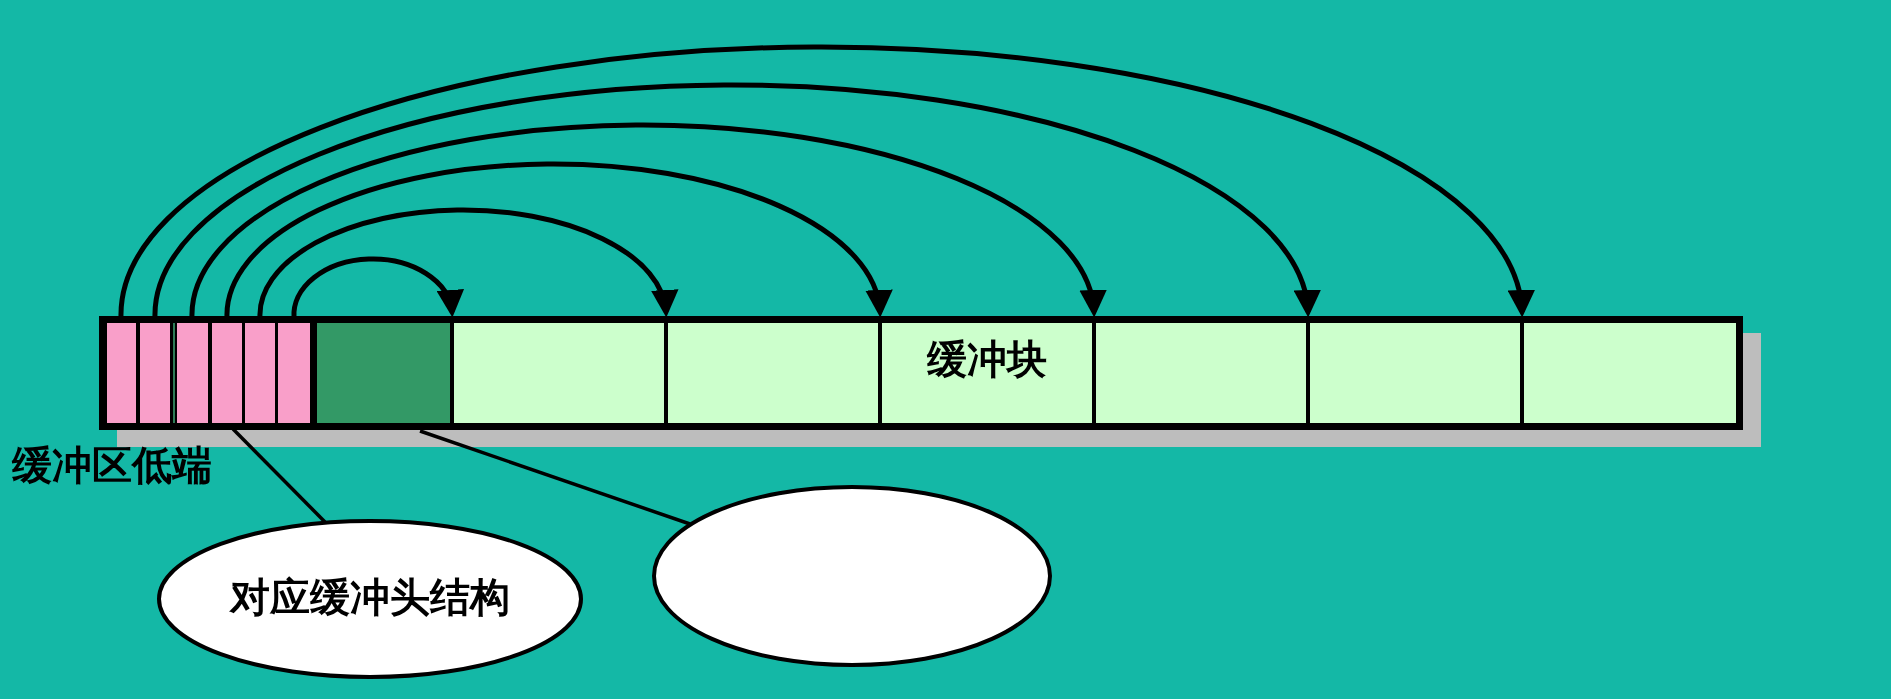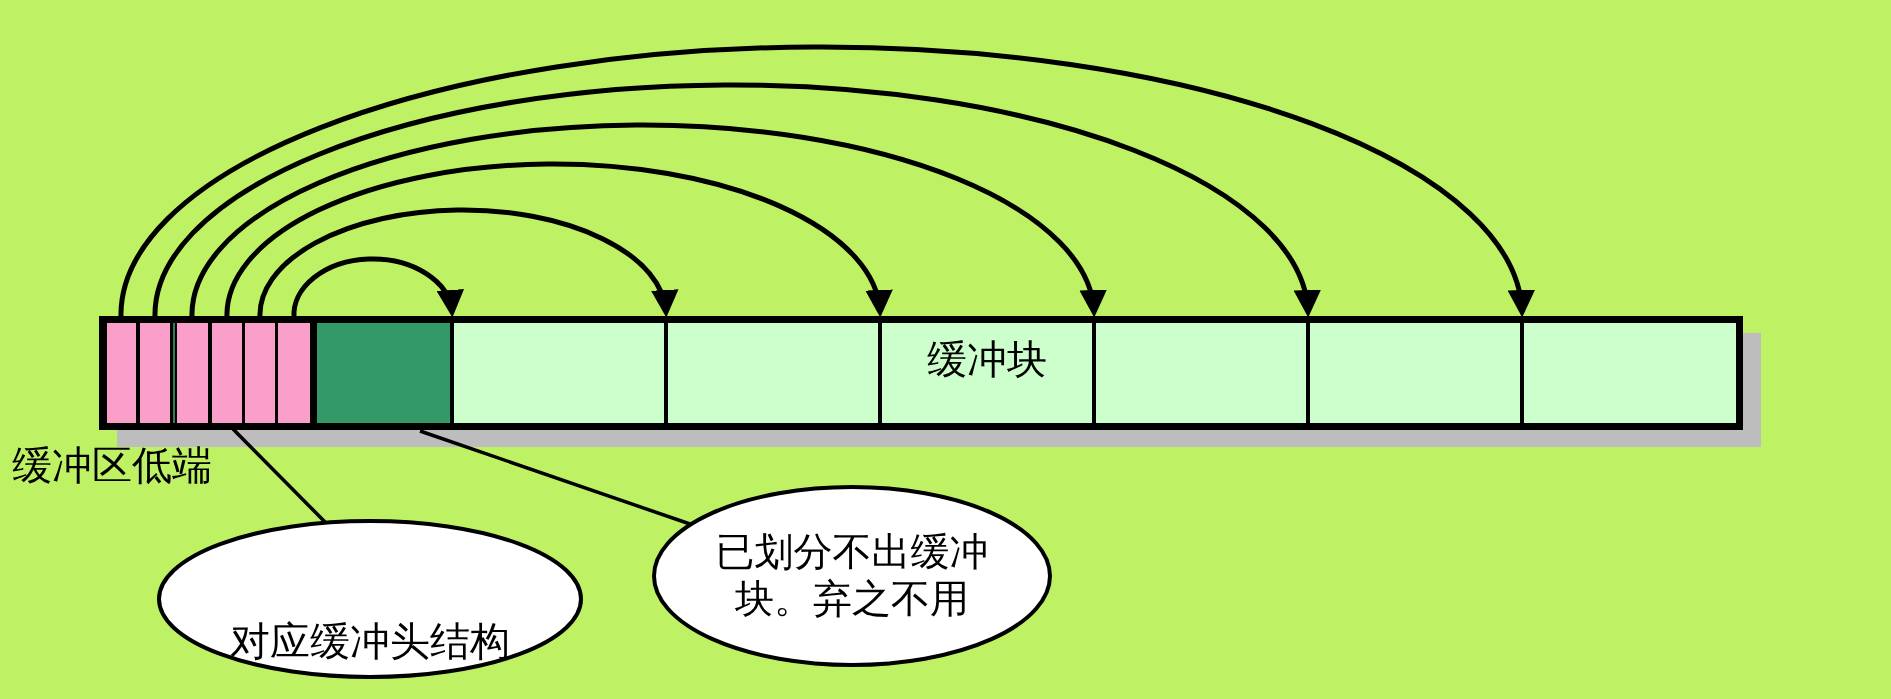--- a/index.html
+++ b/index.html
@@ -5,22 +5,23 @@
   html, body {
     margin: 0;
     padding: 0;
     background: #ffffff;
     font-family: "Liberation Serif", "DejaVu Serif", serif;
   }
   .canvas {
     position: relative;
     width: 1891px;
     height: 699px;
-    background: #bef264;
+    background: #14b8a6;
     overflow: hidden;
+    font-weight: bold;
   }
   
   .bar-shadow {
     position: absolute;
     left: 117px; top: 333px;
     width: 1644px; height: 114px;
     background: #bdbdbd;
     z-index: 1;
   }
   
@@ -77,21 +78,20 @@
     left: 880px; top: 338px;
     width: 214px;
     text-align: center;
   }
   .label-low  { left: 12px;   top: 444px; text-align: right; }
   .label-high { left: 1600px; top: 444px; }
   .callout1-text {
     left: 150px; top: 576px;
     width: 440px;
     text-align: center;
-    margin-top: 44px;
   }
   .callout2-text {
     left: 652px; top: 528px;
     width: 400px;
     text-align: center;
     font-size: 39px;
     line-height: 47px;
     white-space: normal;
   }
 </style>
@@ -141,18 +141,14 @@
     <ellipse class="callout-ellipse" cx="852" cy="576" rx="198" ry="89"></ellipse>
   </svg>
 
   <div class="txt block-label">缓冲块</div>
 
   <div class="txt label-low">缓冲区低端</div>
 
 
   <div class="txt callout1-text">对应缓冲头结构</div>
 
-  <div class="txt callout2-text">
-    <div>已划分不出缓冲</div>
-    <div>块。弃之不用</div>
-  </div>
 
 </div>
 
 </body></html>

